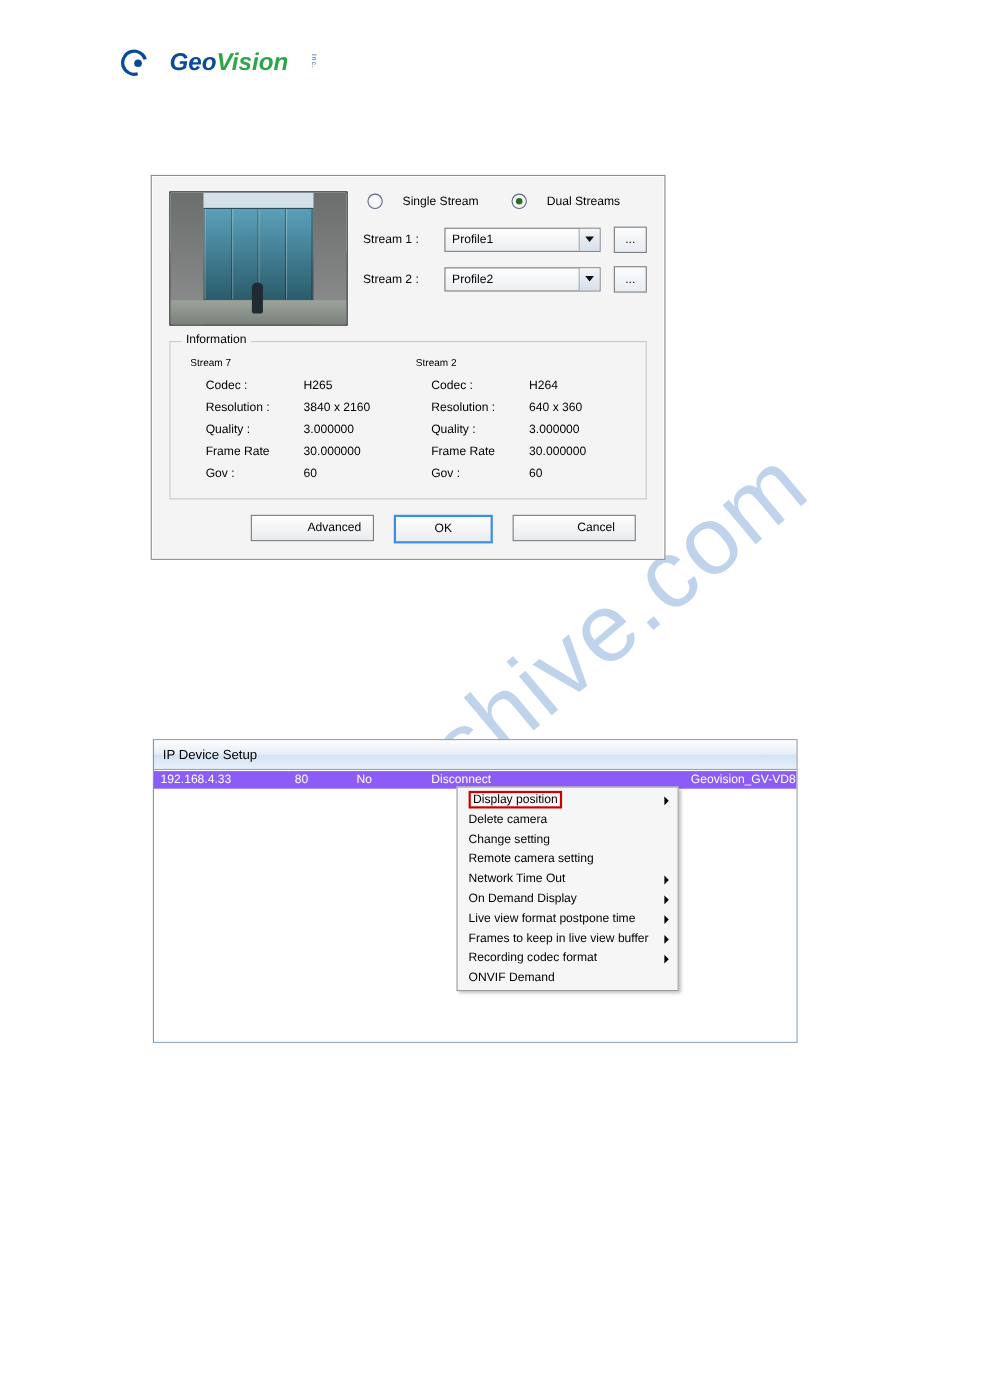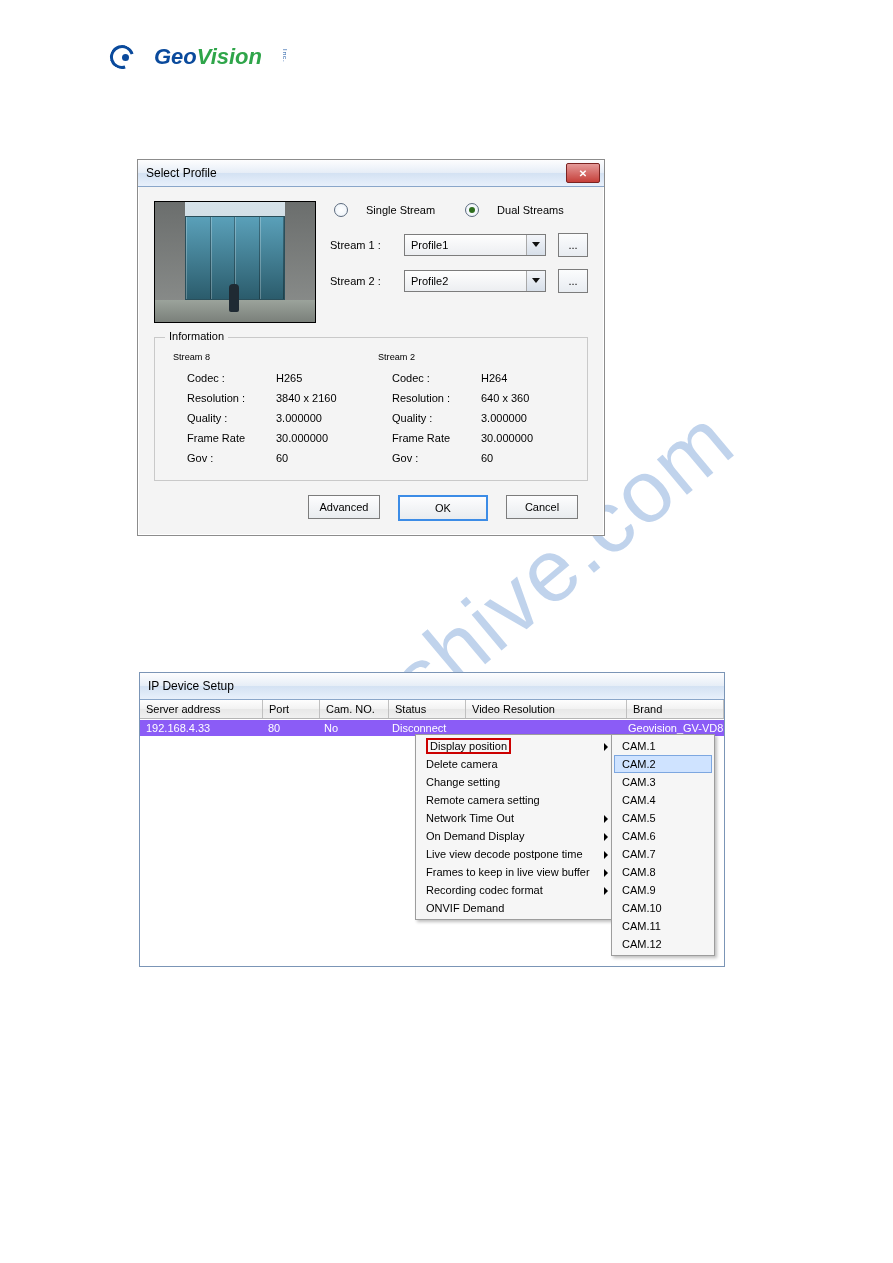--- a/index.html
+++ b/index.html
@@ -187,20 +187,21 @@
   .info-table td.k { width:85px; padding-left:18px;}
 
   .dlg-buttons { display:flex; gap:18px; justify-content:flex-end; margin-top:14px; padding-right:10px;}
   .btn {
     min-width:70px; height:22px;
     background:linear-gradient(#fdfdfe,#e9ecef);
     border:1px solid #7c7c7c;
     display:flex;align-items:center;justify-content:center;
     cursor:pointer;
     font-size:11px;
+    padding-left:40px;
   }
   .btn.primary { border:2px solid #3c8ce6; padding:0 8px; height:22px;}
 
   
   .dialog2 {
     position: absolute;
     left: 139px;
     top: 672px;
     width: 584px;
     background: #ece9d8;
@@ -285,27 +286,20 @@
     <div class="big-c"></div>
       <div class="dot"></div>
   </div>
   <div class="logo-text">
     <span>Geo</span><span class="v">Vision</span>
   </div>
   <div class="logo-inc">Inc.</div>
 </div>
 
 <div class="dialog1">
-  <div class="titlebar">
-    <span>Select Profile</span>
-    <span class="spacer"></span>
-    <div class="close-btn">
-      <span>✕</span>
-    </div>
-  </div>
   <div class="body">
     <div class="top-row">
       <div class="preview">
         <div class="sky"></div>
           <div class="building-l"></div>
           <div class="building-r"></div>
         <div class="door">
             <div></div>
             <div></div>
             <div></div>
@@ -345,21 +339,21 @@
             <span>...</span>
           </div>
         </div>
       </div>
     </div>
 
     <div class="info-group">
       <span class="legend">Information</span>
       <div class="info-cols">
         <div class="info-col">
-          <h5>Stream 8</h5>
+          <h5>Stream 7</h5>
           <table class="info-table">
             <tbody>
                 <tr>
                   <td class="k">Codec :</td>
                   <td>H265</td>
                 </tr>
             <tr>
                   <td class="k">Resolution :</td>
                   <td>3840 x 2160</td>
                 </tr>
@@ -421,63 +415,41 @@
     </div>
   </div>
 </div>
 
 <div class="dialog2">
   <div class="titlebar">
     <span>IP Device Setup</span>
     <span class="spacer"></span>
   </div>
   <div class="body2">
-    <div class="hdr-row">
-      <div class="hdr-cell col-addr">Server address</div>
-      <div class="hdr-cell col-port">Port</div>
-      <div class="hdr-cell col-cam">Cam. NO.</div>
-      <div class="hdr-cell col-stat">Status</div>
-      <div class="hdr-cell col-res">Video Resolution</div>
-      <div class="hdr-cell col-brand">Brand</div>
-    </div>
     <div class="listarea">
       <div class="data-row">
         <div class="cell col-addr">192.168.4.33</div>
         <div class="cell col-port">80</div>
         <div class="cell col-cam">No</div>
         <div class="cell col-stat">Disconnect</div>
         <div class="cell col-res"></div>
         <div class="cell col-brand">Geovision_GV-VD8700</div>
       </div>
 
       <div class="ctx">
         <div class="item boxed">
           <span class="lbl">Display position</span>
           <span class="arrow"></span>
         </div>
         <div class="item"><span>Delete camera</span></div>
         <div class="item"><span>Change setting</span></div>
         <div class="item"><span>Remote camera setting</span></div>
         <div class="item"><span>Network Time Out</span><span class="arrow"></span></div>
         <div class="item"><span>On Demand Display</span><span class="arrow"></span></div>
-        <div class="item"><span>Live view decode postpone time</span><span class="arrow"></span></div>
+        <div class="item"><span>Live view format postpone time</span><span class="arrow"></span></div>
         <div class="item"><span>Frames to keep in live view buffer</span><span class="arrow"></span></div>
         <div class="item"><span>Recording codec format</span><span class="arrow"></span></div>
         <div class="item"><span>ONVIF Demand</span></div>
       </div>
 
-      <div class="submenu">
-        <div class="sit">CAM.1</div>
-        <div class="sit sel">CAM.2</div>
-        <div class="sit">CAM.3</div>
-        <div class="sit">CAM.4</div>
-        <div class="sit">CAM.5</div>
-        <div class="sit">CAM.6</div>
-        <div class="sit">CAM.7</div>
-        <div class="sit">CAM.8</div>
-        <div class="sit">CAM.9</div>
-        <div class="sit">CAM.10</div>
-        <div class="sit">CAM.11</div>
-        <div class="sit">CAM.12</div>
-      </div>
     </div>
   </div>
 </div>
 
 </body></html>

